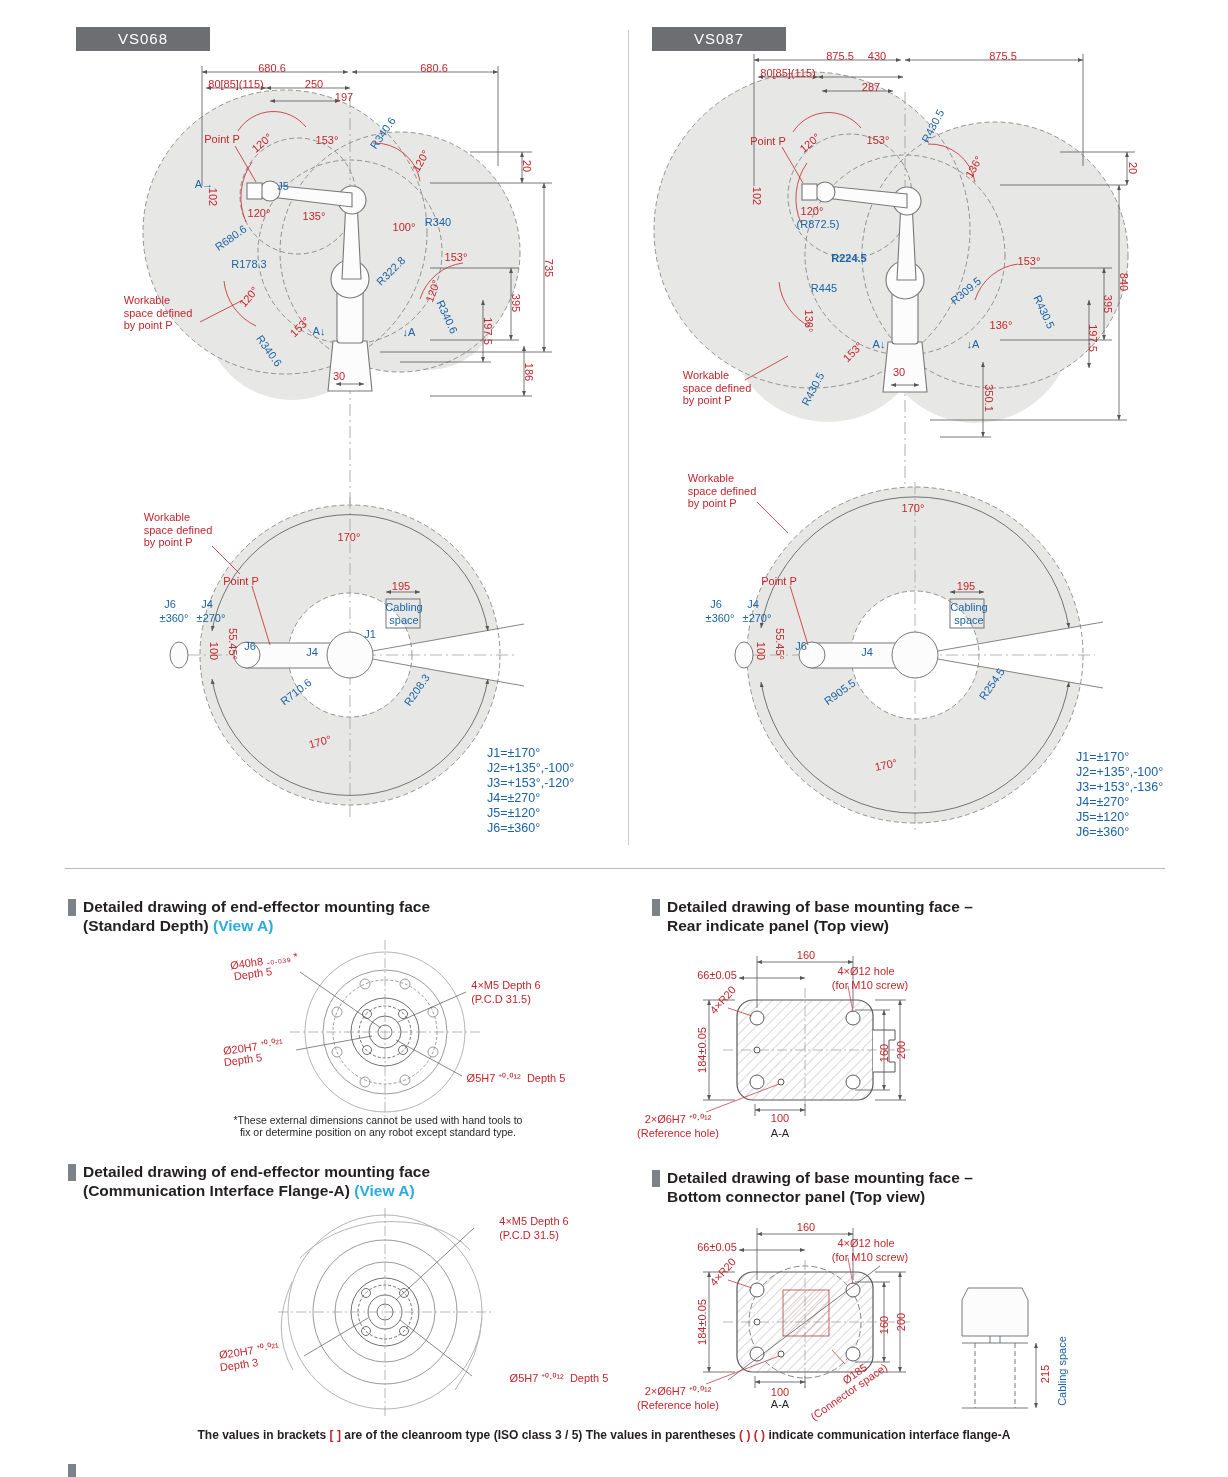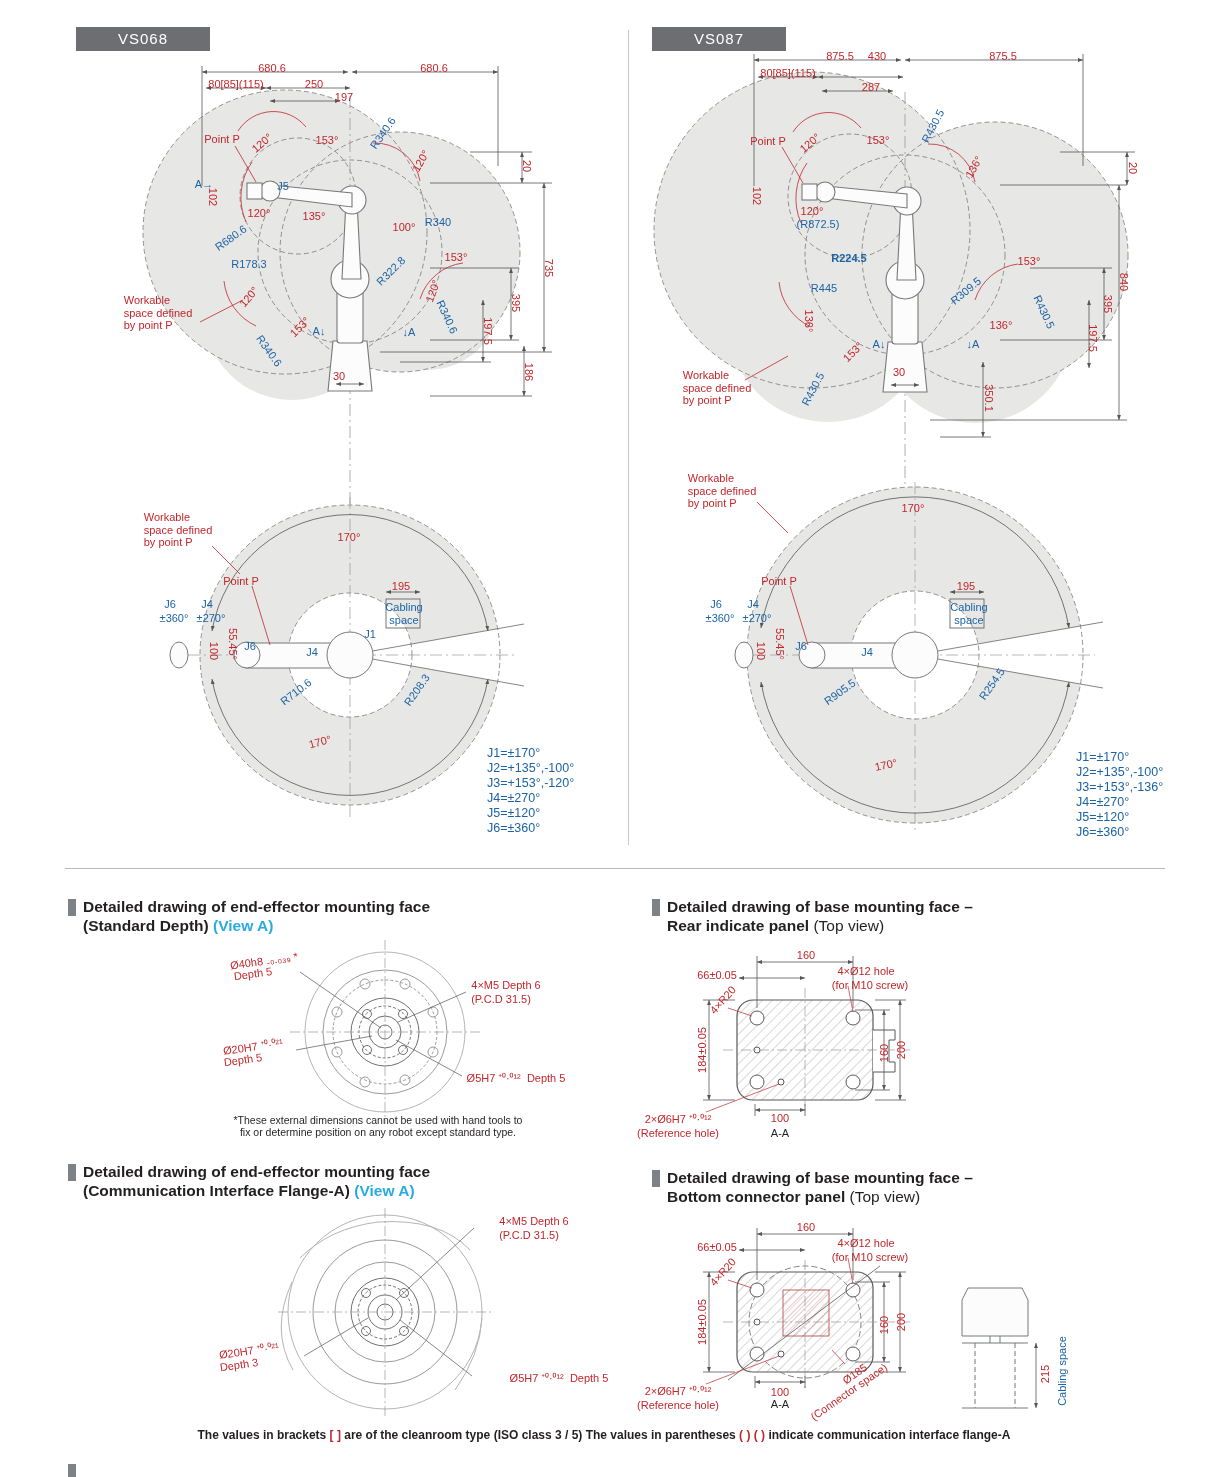--- a/index.html
+++ b/index.html
@@ -10,21 +10,21 @@
   #ann-layer{position:absolute;left:0;top:0;width:100%;height:100%;pointer-events:none}
   .ann{position:absolute;font-size:11px;line-height:1.15;white-space:pre;transform-origin:center}
   .badge{position:absolute;width:134px;height:24px;background:#6d6e71;color:#fff;
          font-size:15px;line-height:24px;text-align:center;letter-spacing:1px}
   .divider-v{position:absolute;width:1px;background:#c9c9c9}
   .divider-h{position:absolute;height:1px;background:#b9b9b9}
   .heading{position:absolute;display:flex;gap:7px}
   .hbar{width:8px;height:17px;background:#7d8287;margin-top:2px;flex:none}
   .hline1,.hline2{font-size:15.5px;font-weight:bold;color:#231f20;line-height:1.25}
   .viewa{color:#29abe2}
-  .topview{font-weight:normal}
+  .topview{font-weight:bold}
   .joints{position:absolute;color:#1c63a5;font-size:12.5px;line-height:1.2}
   .footer{position:absolute;left:0;right:20px;top:1428px;text-align:center;font-size:12px;
           font-weight:bold;color:#231f20}
   .cropbar{position:absolute;left:68px;top:1464px;width:8px;height:13px;background:#7d8287}
 </style>
 </head>
 <body>
 
 <div class="page">
 

